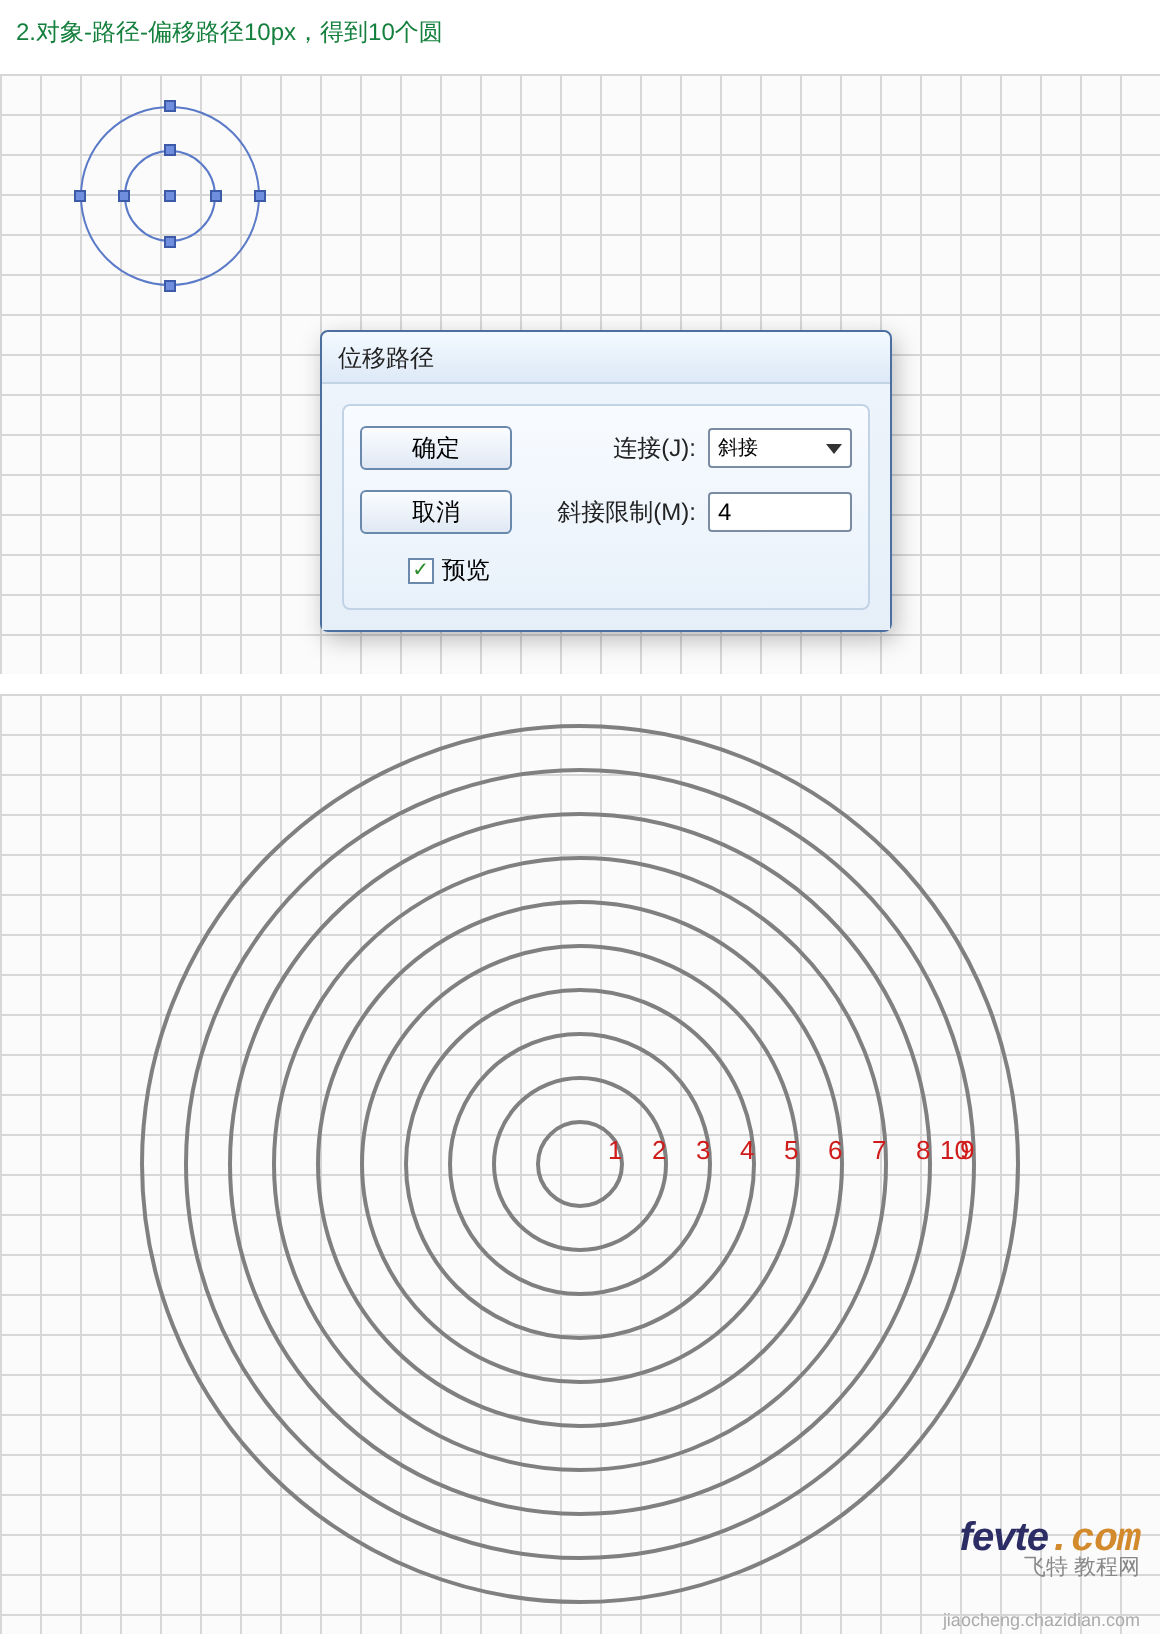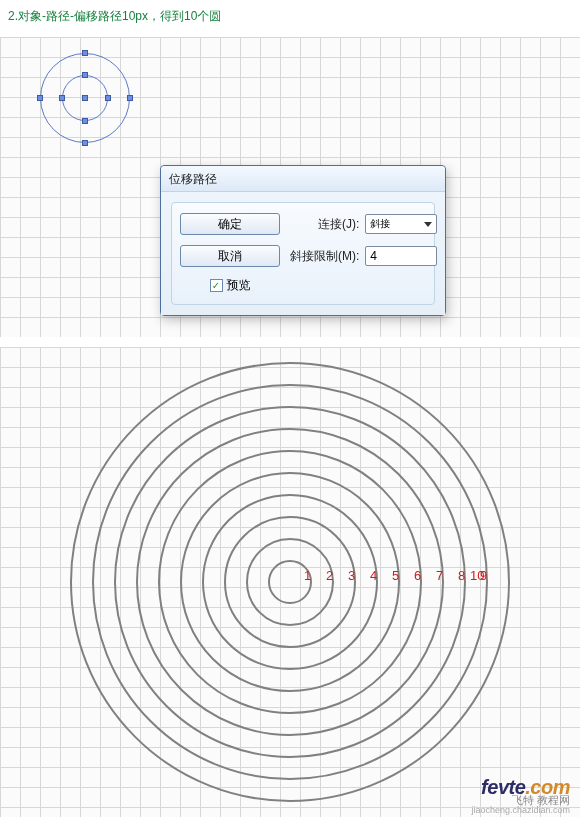--- a/index.html
+++ b/index.html
@@ -131,21 +131,21 @@
       border-radius: 2px;
       justify-content: space-between;
     }
     .dropdown .caret {
       width: 0; height: 0;
       border-left: 4px solid transparent;
       border-right: 4px solid transparent;
       border-top: 5px solid #333;
     }
     .btn {
-      width: 100px;
+      width: 76px;
       height: 22px;
       font-size: 12px;
       background: linear-gradient(#fbfdff, #dfe8f3);
       border: 1px solid #6a89ad;
       border-radius: 3px;
       cursor: pointer;
     }
     .checkbox-row {
       display: flex;
       align-items: center;
@@ -194,30 +194,30 @@
       text-align: right;
       line-height: 1;
     }
     .watermark .w1 {
       font-size: 20px;
       font-weight: 700;
       font-style: italic;
       color: #2d2d66;
       letter-spacing: -0.5px;
     }
-    .watermark .w1 .o { color: #d28a2c; }
+    .watermark .w1 .o { color: #d28a2c; font-family: Liberation Mono, monospace; }
     .watermark .w2 {
       font-size: 11px;
       color: #888;
       margin-top: -2px;
     }
     .watermark .w3 {
       font-size: 9px;
       color: #aaa;
-      margin-top: 0px;
+      margin-top: 16px;
     }
   </style>
 </head>
 <body>
 
 <div class="title">2.对象-路径-偏移路径10px，得到10个圆</div>
 
 <div class="grid-panel panel-top">
 
   <div class="sel-circle">

